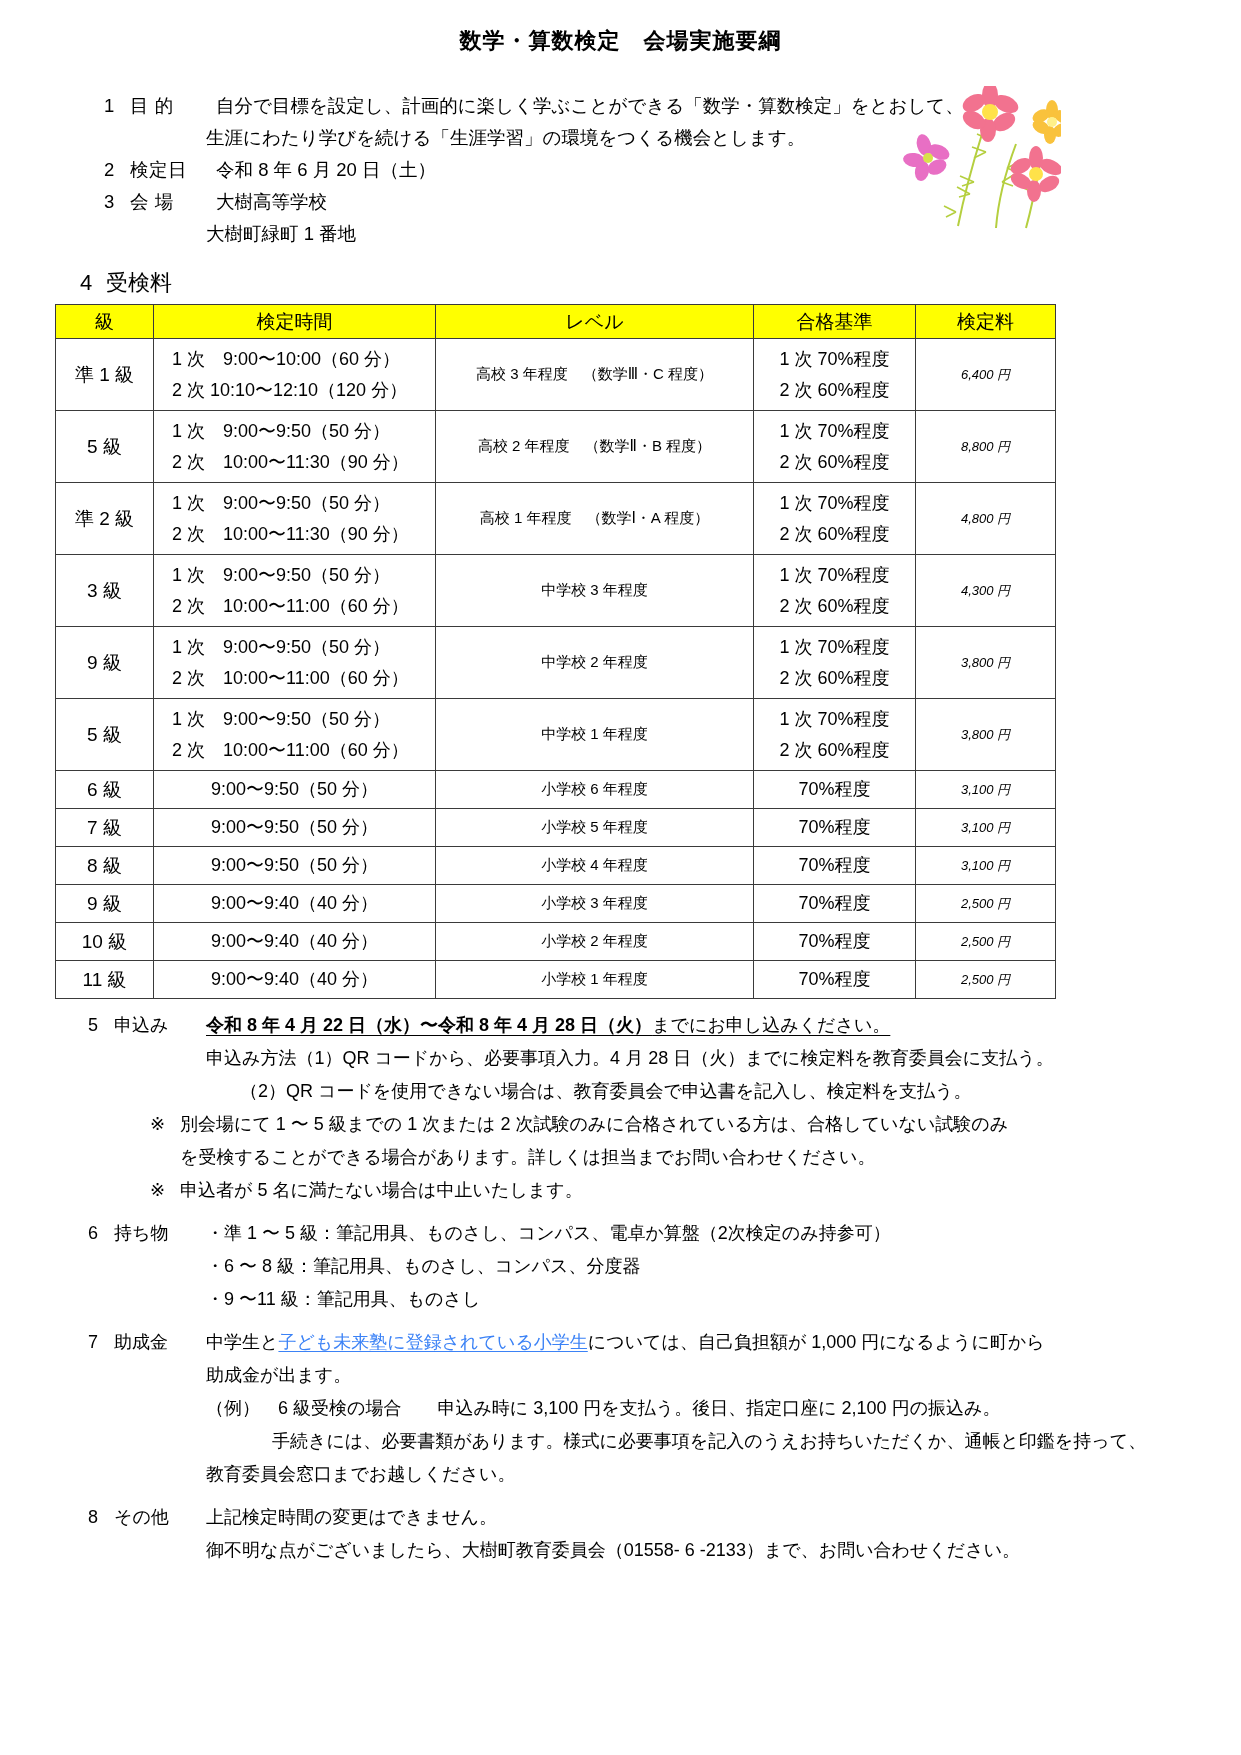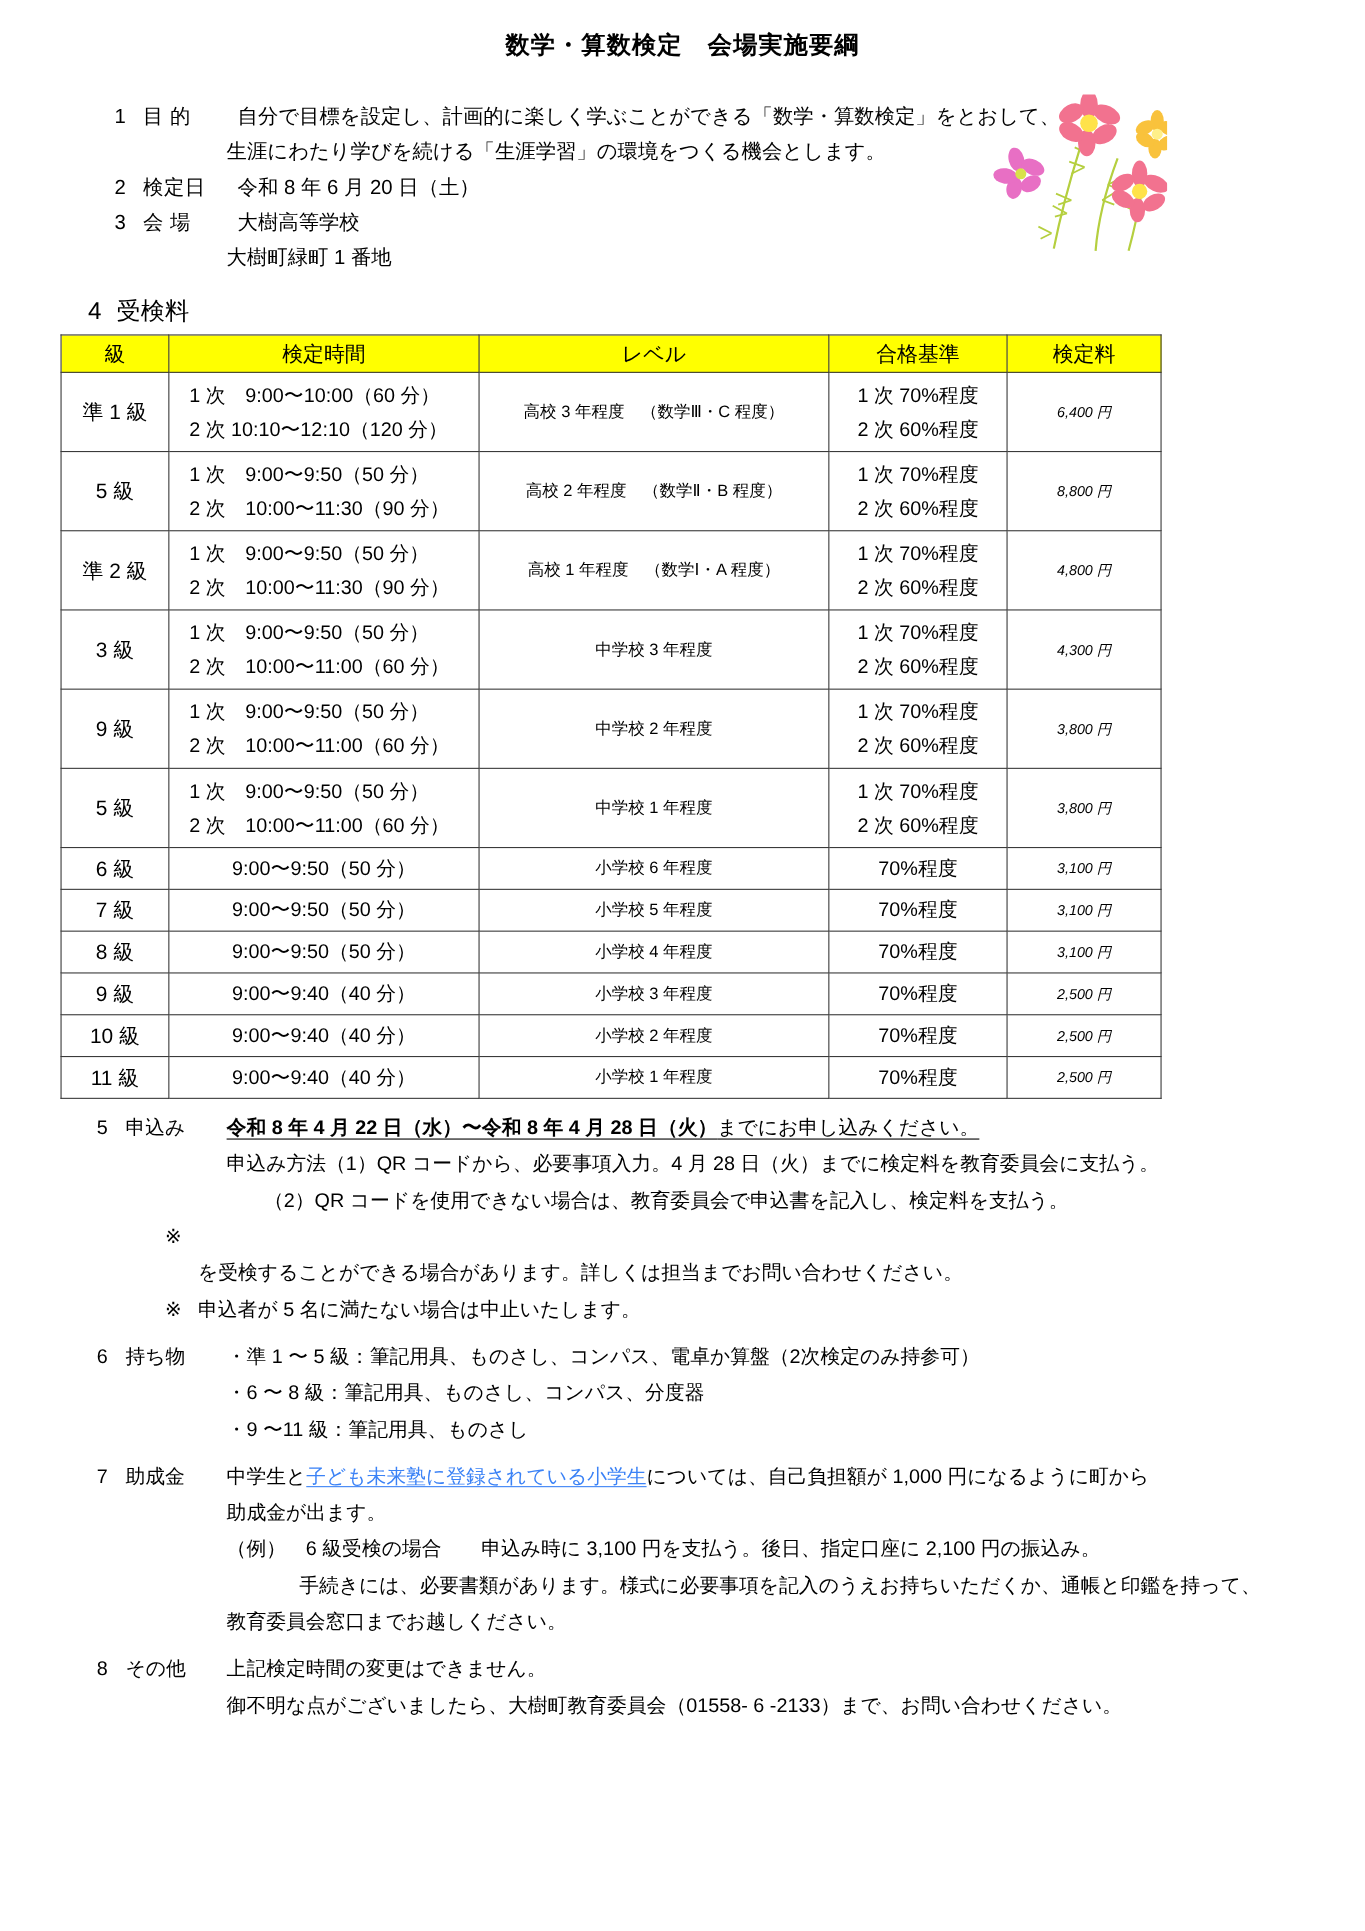--- a/index.html
+++ b/index.html
@@ -387,20 +387,21 @@
     <div class="brow">
       <span class="num">5</span>
       <span class="lbl">申込み</span>
       <span class="val"><span class="bold ul">令和 8 年 4 月 22 日（水）〜令和 8 年 4 月 28 日（火）</span><span class="ul">までにお申し込みください。</span></span>
     </div>
     <div class="ind1">申込み方法（1）QR コードから、必要事項入力。4 月 28 日（火）までに検定料を教育委員会に支払う。</div>
     <div class="ind2">（2）QR コードを使用できない場合は、教育委員会で申込書を記入し、検定料を支払う。</div>
 
     <div class="ind-note">
       <span class="mark">※</span>
+      <span class="val">別会場にて 1 〜 5 級までの 1 次または 2 次試験のみに合格されている方は、合格していない試験のみ</span>
     </div>
     <div class="ind-note-cont">を受検することができる場合があります。詳しくは担当までお問い合わせください。</div>
 
     <div class="ind-note">
       <span class="mark">※</span>
       <span class="val">申込者が 5 名に満たない場合は中止いたします。</span>
     </div>
   </div>
 
   <div class="body-sec">

